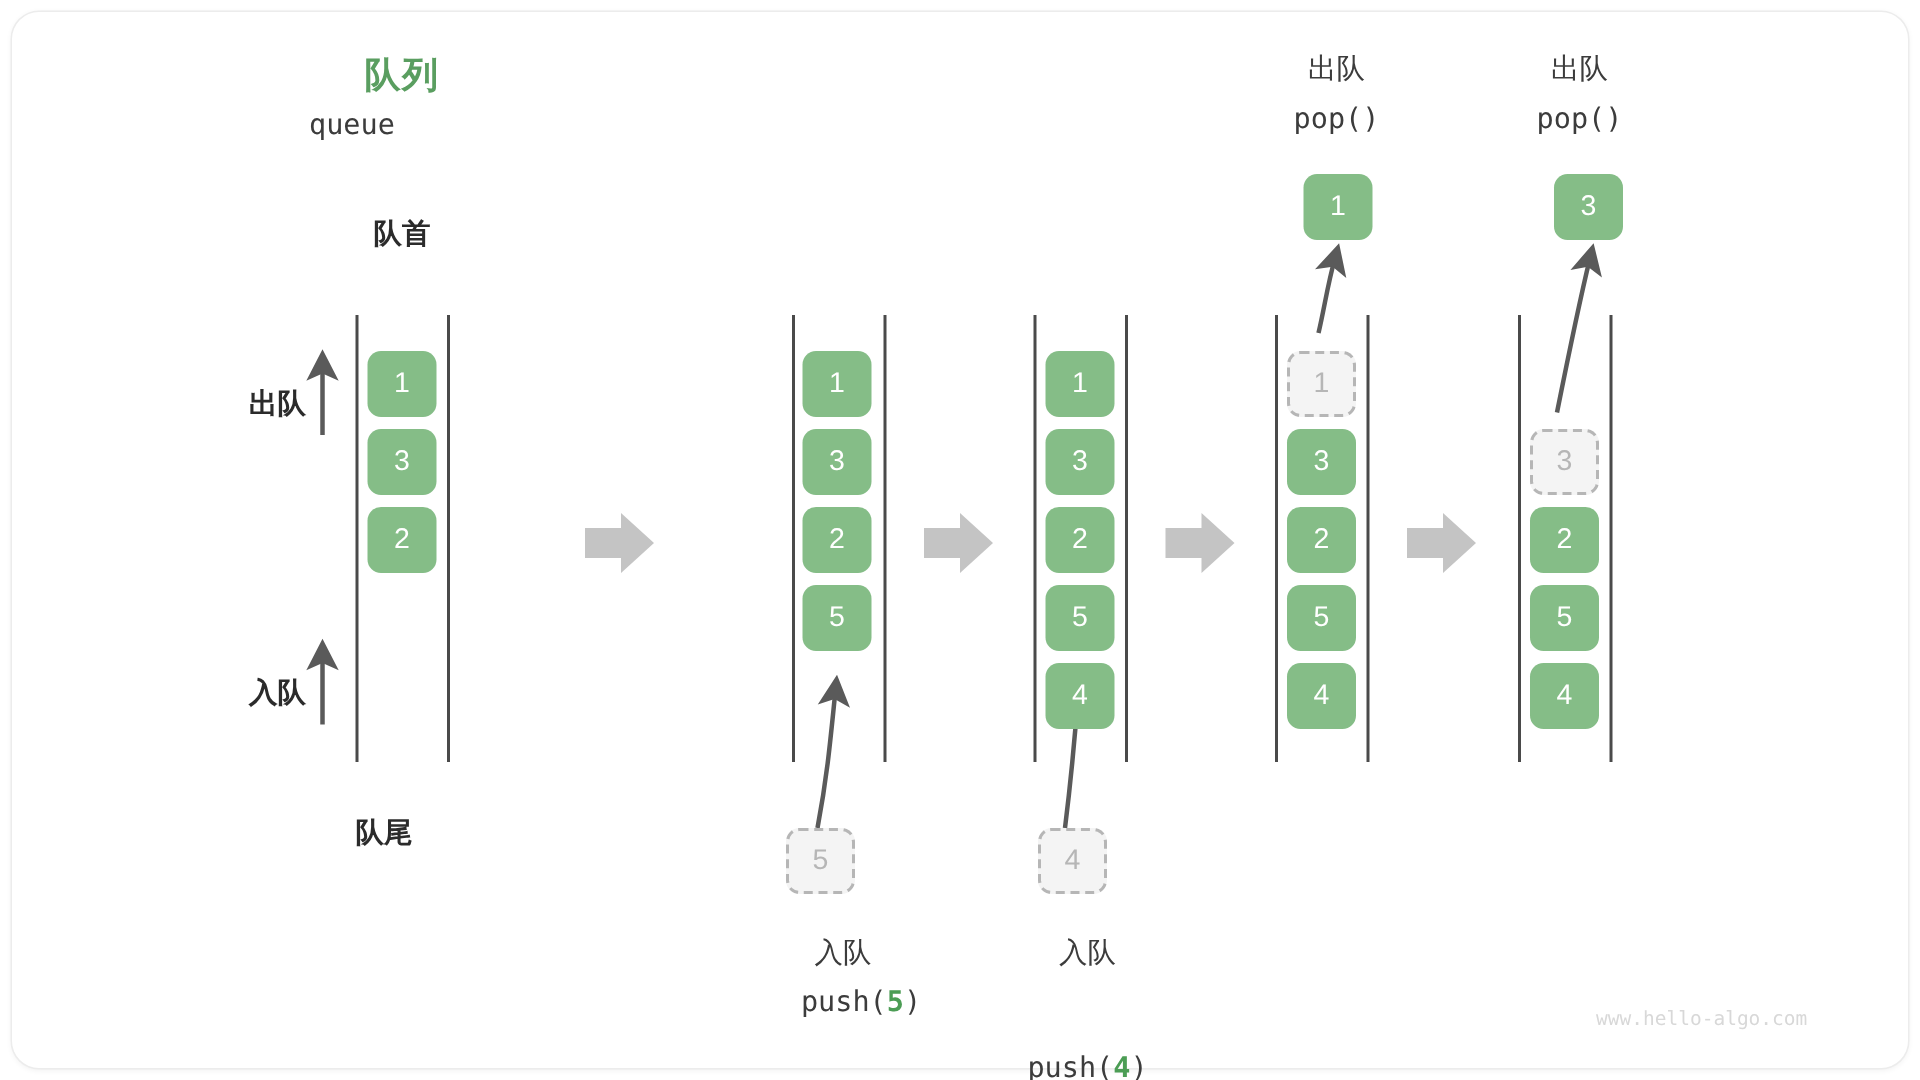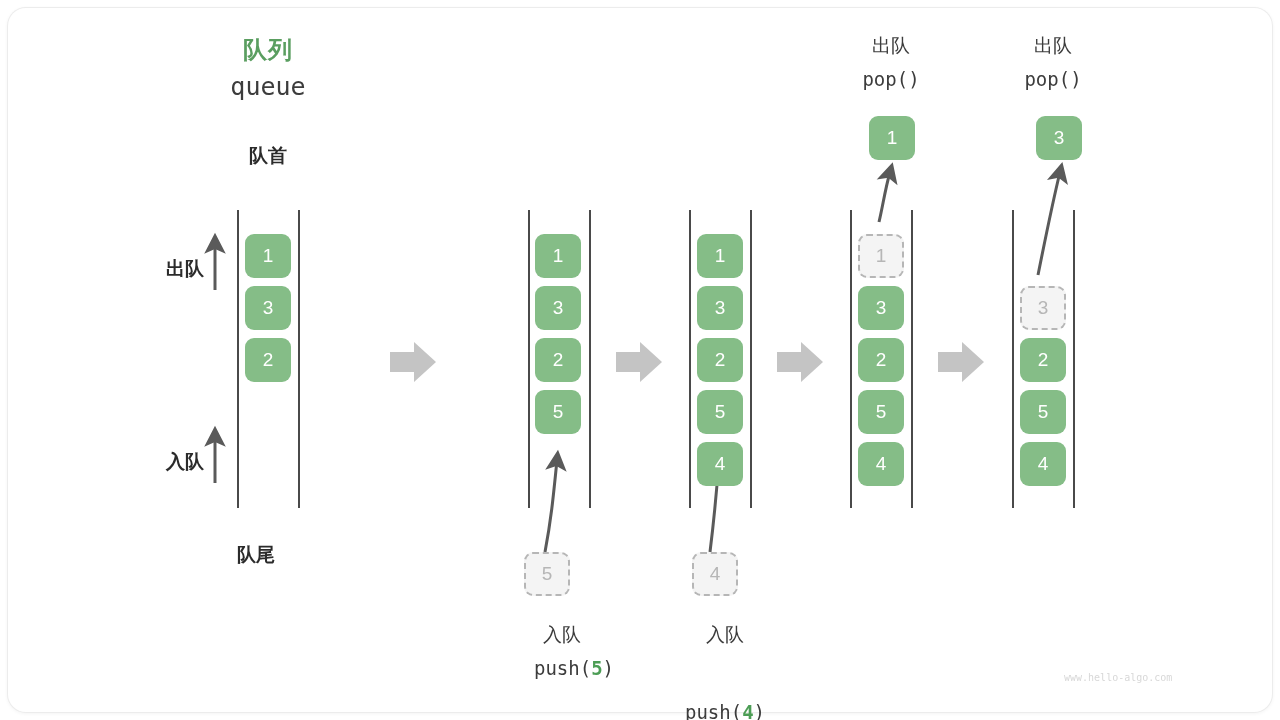--- a/index.html
+++ b/index.html
@@ -36,23 +36,23 @@
     font-family: "Liberation Sans", sans-serif;
     font-size: 24px;
     font-weight: bold;
     color: #5a9e60;
     letter-spacing: 1px;
     text-align: center;
     white-space: nowrap;
   }
   .title-mono {
     font-family: "DejaVu Sans Mono", monospace;
-    font-size: 25px;
+    font-size: 19px;
     color: #3c3c3c;
-    text-align: center;
+    text-align: left;
     white-space: nowrap;
   }
   .label-bold {
     font-family: "Liberation Sans", sans-serif;
     font-size: 19px;
     font-weight: bold;
     color: #2b2b2b;
     text-align: center;
     white-space: nowrap;
   }
@@ -66,21 +66,21 @@
   .op-mono {
     font-family: "DejaVu Sans Mono", monospace;
     font-size: 19px;
     color: #3c3c3c;
     text-align: center;
     white-space: nowrap;
   }
   .op-mono .arg { color: #4c9d55; font-weight: bold; }
   .watermark {
     font-family: "DejaVu Sans Mono", monospace;
-    font-size: 10px;
+    font-size: 13px;
     color: #d8d8d8;
     white-space: nowrap;
     text-align: right;
   }
 
   
   .cell {
     position: absolute;
     width: 46px;
     height: 44px;

